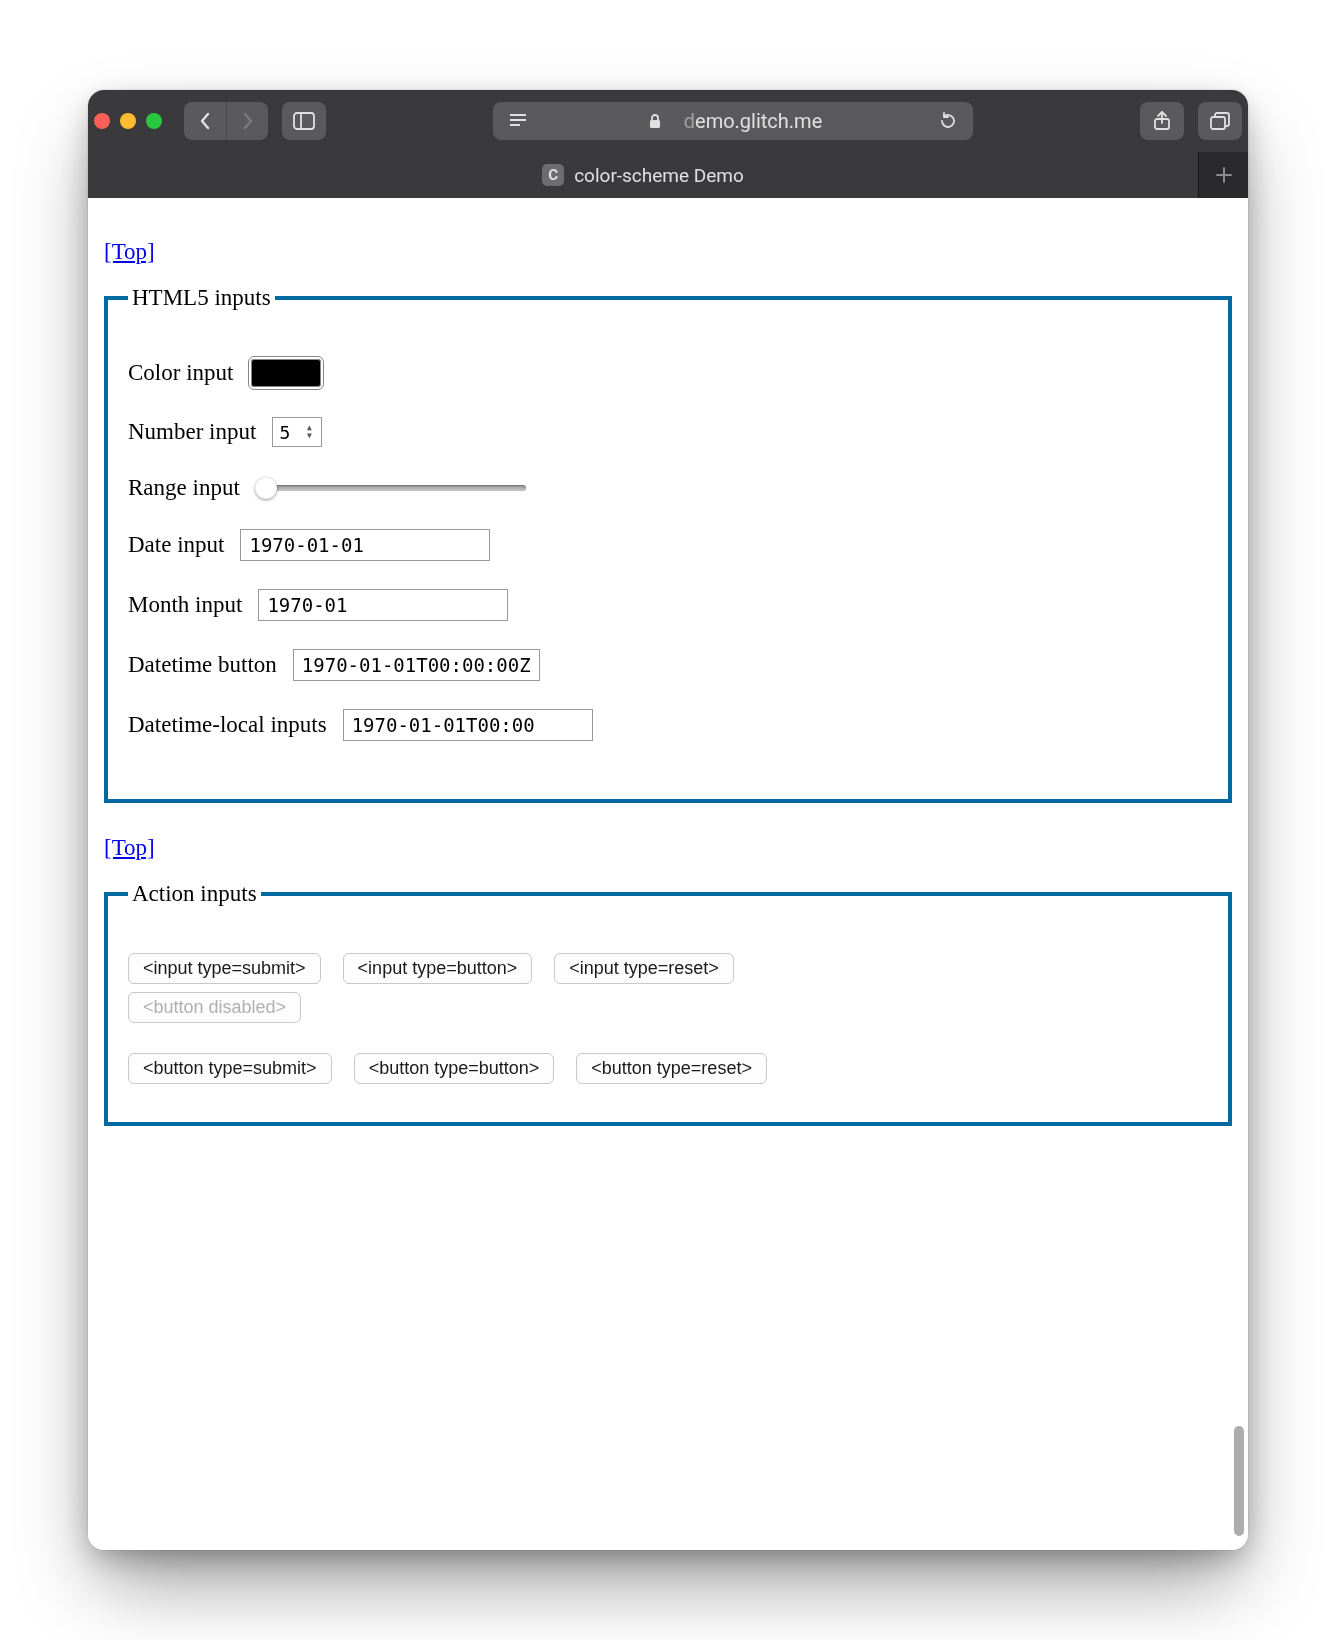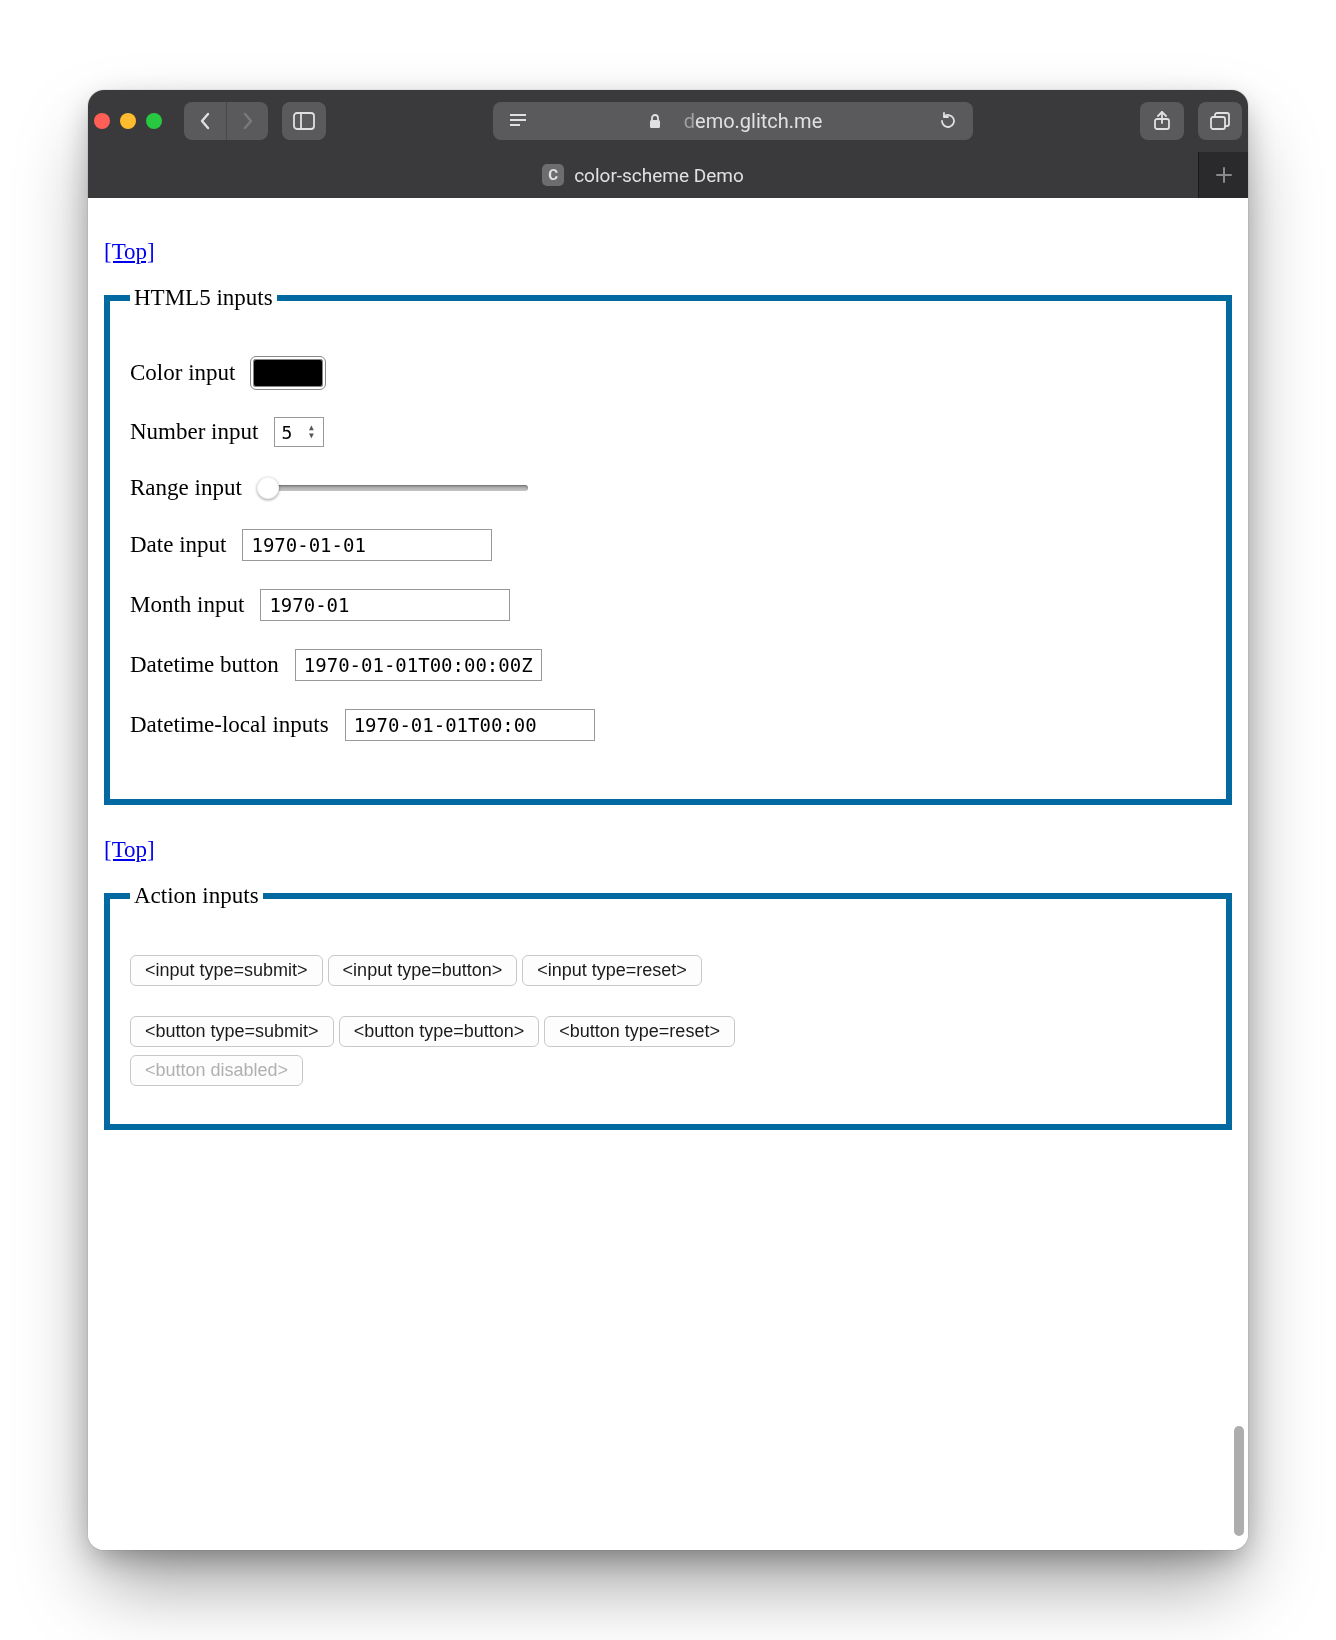--- a/index.html
+++ b/index.html
@@ -164,21 +164,21 @@
   }
 
   .toplink {
     color: var(--link);
     text-decoration: underline;
     display: inline-block;
     margin: 8px 0 20px 0;
   }
 
   fieldset {
-    border: 6px solid #0369a1;
+    border: 4px solid #0369a1;
     padding: 20px 20px 30px 20px;
     margin: 0 0 24px 0;
   }
   legend {
     font-size: 23px;
     padding: 0 4px;
   }
 
   .row {
     display: flex;
@@ -237,21 +237,21 @@
     font-size: 19px;
     padding: 4px 8px;
     min-width: 200px;
     height: 32px;
     display: inline-flex;
     align-items: center;
   }
 
   
   .btn-row {
-    display:flex; flex-wrap:wrap; gap:5px;
+    display:flex; flex-wrap:wrap; gap:22px;
     margin: 26px 0 8px 0;
   }
   .btn-row + .btn-row { margin-top: 30px; }
   .btn-row.sub { margin-top: 8px; }
   .macbtn {
     font-family: -apple-system, BlinkMacSystemFont, sans-serif;
     font-size: 18px;
     padding: 4px 14px;
     border: 1px solid #c8c8c8;
     border-radius: 6px;
@@ -407,27 +407,27 @@
 
       <fieldset>
         <legend>Action inputs</legend>
 
         <div class="btn-row">
           <div class="macbtn">&lt;input type=submit&gt;</div>
           <div class="macbtn">&lt;input type=button&gt;</div>
           <div class="macbtn">&lt;input type=reset&gt;</div>
         </div>
 
+        <div class="btn-row sub">
+          <div class="macbtn disabled">&lt;button disabled&gt;</div>
+        </div>
         <div class="btn-row">
           <div class="macbtn">&lt;button type=submit&gt;</div>
           <div class="macbtn">&lt;button type=button&gt;</div>
           <div class="macbtn">&lt;button type=reset&gt;</div>
         </div>
-        <div class="btn-row sub">
-          <div class="macbtn disabled">&lt;button disabled&gt;</div>
-        </div>
       </fieldset>
 
     </div>
     <div class="scrollbar"></div>
   </div>
 
 </div>
 
 </body></html>

